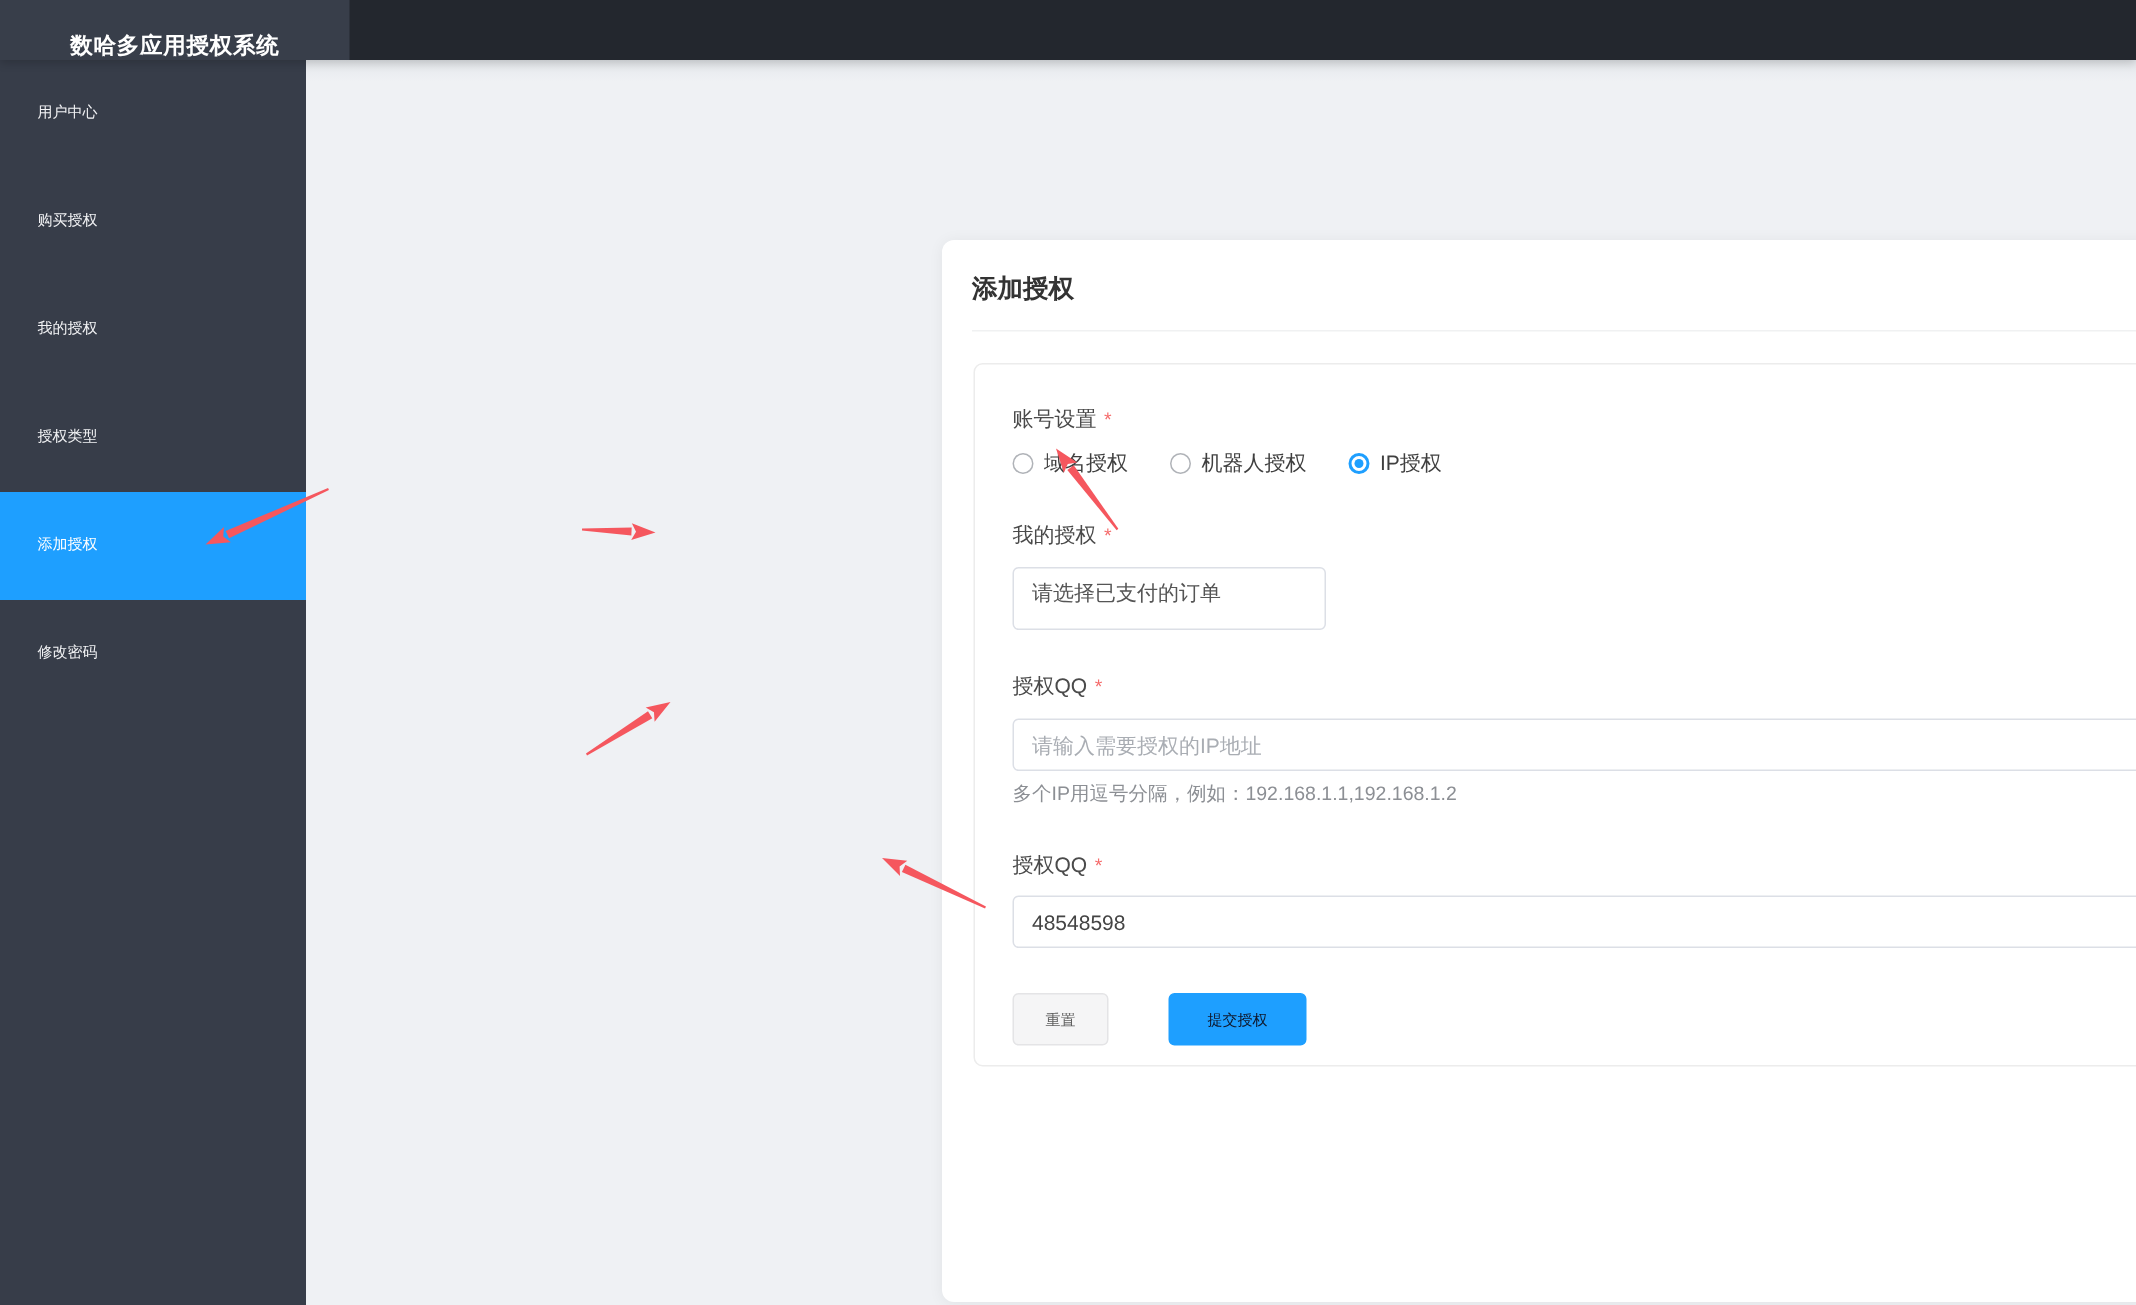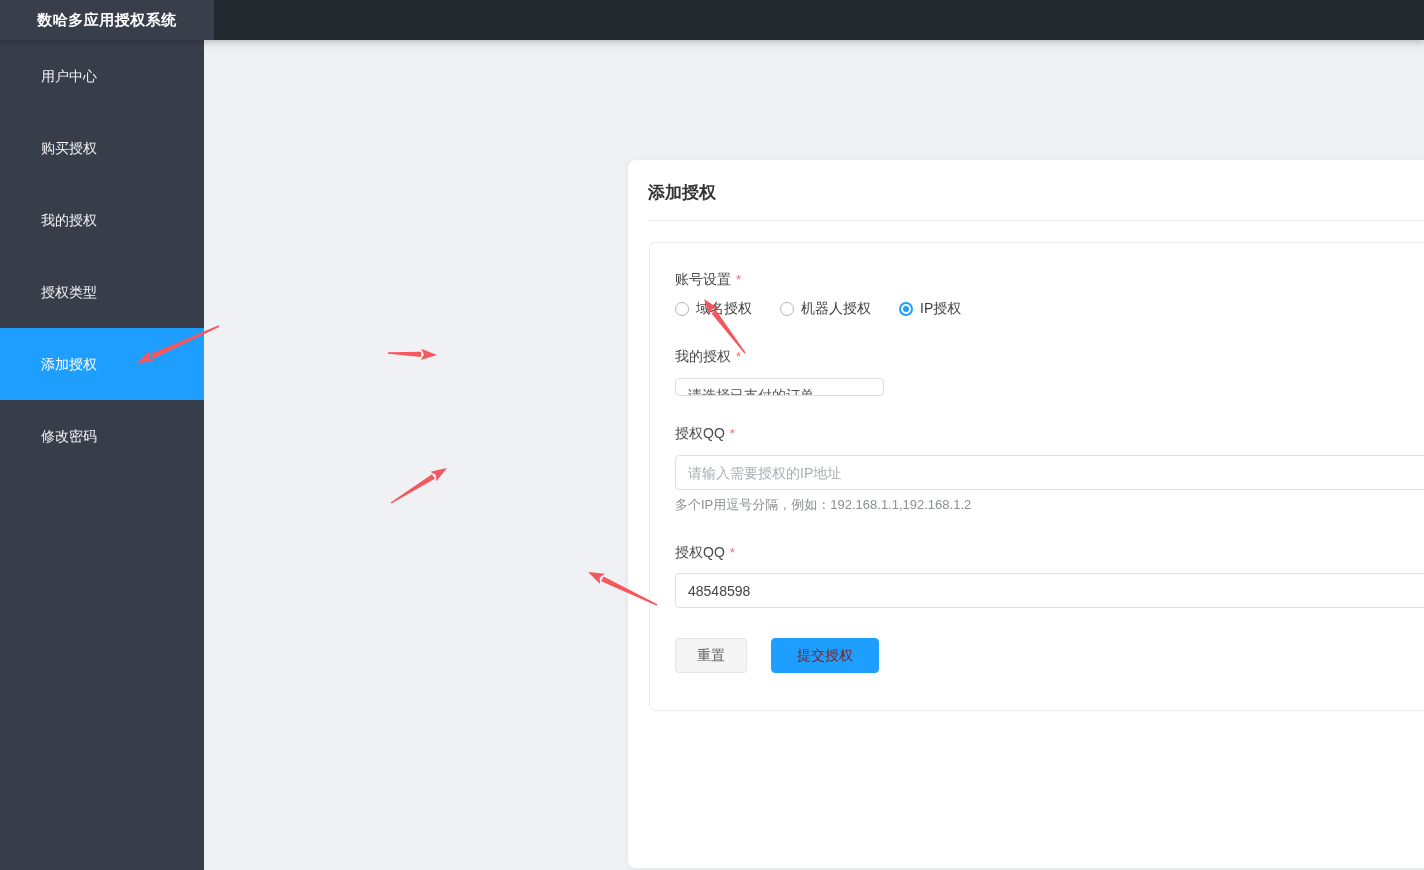--- a/index.html
+++ b/index.html
@@ -9,33 +9,33 @@
     position:relative; width:1424px; height:870px; overflow:hidden;
     background:var(--content-bg,#eff1f4);
   }
   
   .topbar {
     position:absolute; left:0; top:0; width:1424px; height:40px;
     background:var(--topbar-bg,#23272e); z-index:5;
     box-shadow:0 2px 6px rgba(0,0,0,.18);
   }
   .logo-block {
-    position:absolute; left:0; top:0; width:214px; height:40px;
+    position:absolute; left:0; top:0; width:233px; height:40px;
     background:var(--logo-bg,#383e4a);
-    display:flex; align-items:center; justify-content:center;
+    display:flex; align-items:flex-end; justify-content:center;
   }
   .logo-title { color:#ffffff; font-size:15px; font-weight:bold; letter-spacing:.5px; }
   
   .sidebar {
     position:absolute; left:0; top:40px; width:204px; height:830px;
     background:var(--sidebar-bg,#373d49); z-index:4;
   }
   .side-item {
-    height:72px; line-height:72px; padding-left:41px;
-    color:#f2f3f5; font-size:14px; cursor:pointer;
+    height:72px; line-height:72px; padding-left:25px;
+    color:#f2f3f5; font-size:10px; cursor:pointer;
   }
   .side-item.active { background:var(--accent,#1e9fff); color:#ffffff; }
   
   .content {
     position:absolute; left:204px; top:40px; width:1220px; height:830px;
     background:linear-gradient(to bottom,#e4e7eb 0,var(--content-bg,#eff1f4) 14px);
   }
   .card {
     position:absolute; left:424px; top:120px; width:1092px; height:708px;
     background:#ffffff; border-radius:8px;
@@ -62,45 +62,45 @@
     position:relative; flex:0 0 14px;
   }
   .radio.checked .radio-circle { border:2px solid var(--accent,#1e9fff); }
   .radio.checked .radio-circle::after {
     content:""; position:absolute; left:50%; top:50%; width:6px; height:6px;
     margin:-3px 0 0 -3px; border-radius:50%; background:var(--accent,#1e9fff);
   }
   .radio-label { font-size:14px; color:#3f3f3f; }
   
   .select-box {
-    width:209px; height:18px; border:1px solid #dcdfe6; border-radius:4px;
+    width:209px; height:42px; border:1px solid #dcdfe6; border-radius:4px;
     font-size:14px; color:#555; line-height:32px; padding:0 12px;
     background:#fff; margin-bottom:29px; cursor:pointer;
     white-space:nowrap; overflow:hidden;
   }
   .text-input {
     display:block; width:1005px; height:35px; border:1px solid #dcdfe6;
     border-radius:4px; padding:0 12px; font-size:14px; color:#444;
     background:#fff; outline:none;
     font-family:"Liberation Sans","DejaVu Sans",sans-serif;
   }
   .text-input::placeholder { color:#a9adb3; opacity:1; }
   .help-text { font-size:13px; line-height:14px; color:#8c8f94; margin:8px 0 32px 0; }
   .qq-row { margin-bottom:12px; }
   .btn-row { margin-top:30px; display:flex; align-items:center; }
   .btn {
-    height:35px; border-radius:4px; font-size:14px; cursor:pointer;
+    height:35px; border-radius:4px; font-size:10px; cursor:pointer;
     font-family:"Liberation Sans","DejaVu Sans",sans-serif;
   }
   .btn-reset {
     padding:0 21px; background:#f5f5f6; border:1px solid #e4e4e6; color:#5f5f5f;
   }
   .btn-submit {
-    padding:0 25px; margin-left:24px; background:var(--accent,#1e9fff);
-    border:1px solid var(--accent,#1e9fff); color:#7f1d1d;
+    padding:0 25px; margin-left:40px; background:var(--accent,#1e9fff);
+    border:1px solid var(--accent,#1e9fff); color:#0f172a;
   }
   
   .overlay {
     position:absolute; left:0; top:0; width:1424px; height:870px;
     z-index:20; pointer-events:none;
   }
 </style>
 </head>
 <body>
 

